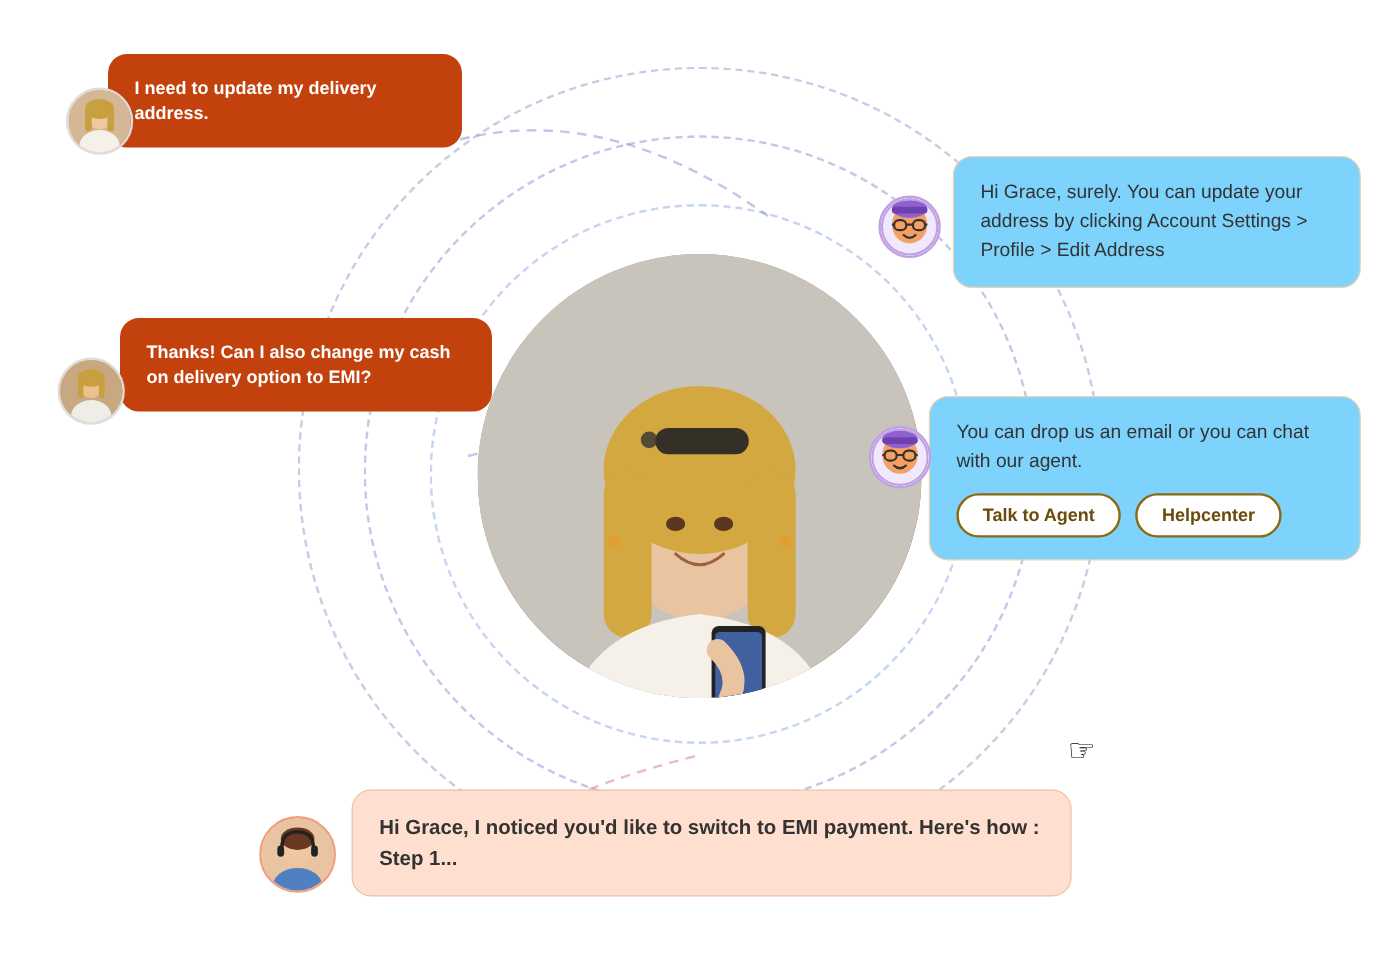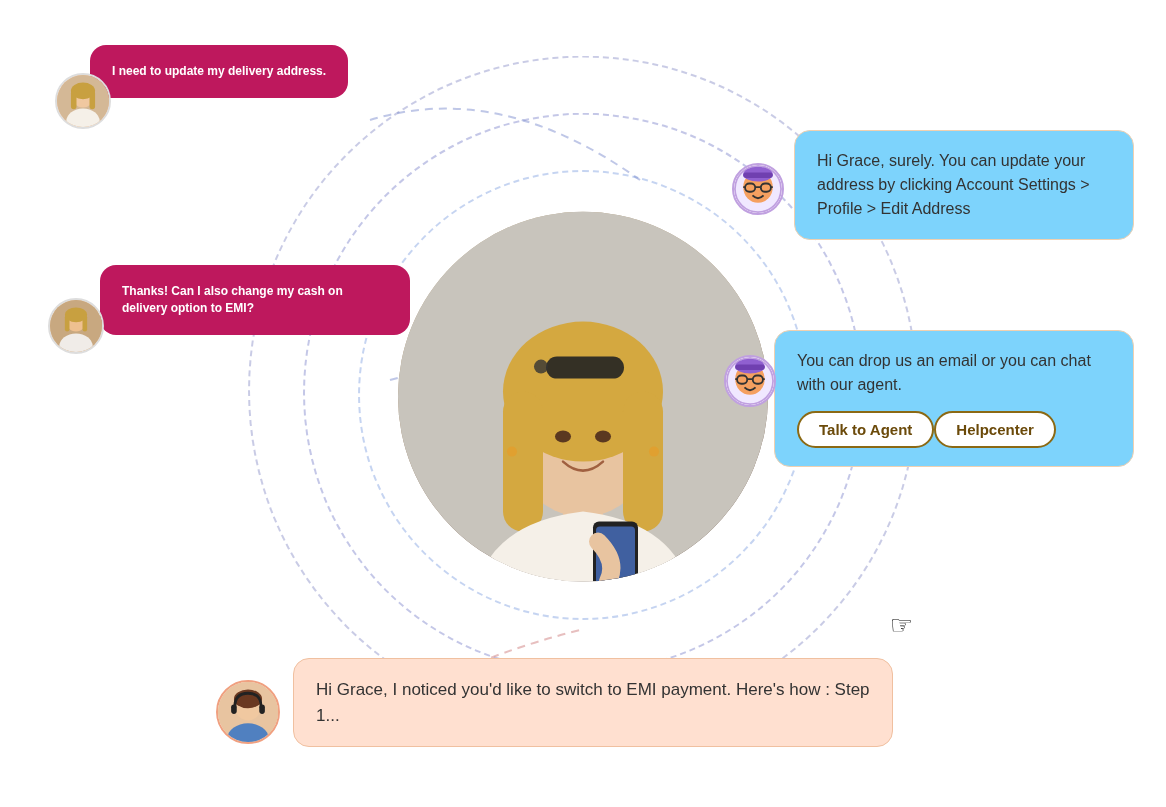--- a/index.html
+++ b/index.html
@@ -80,41 +80,41 @@
     
     .bubble {
       position: absolute;
       border-radius: 16px;
       padding: 18px 22px;
       z-index: 20;
       max-width: 300px;
     }
 
     .bubble-user {
-      background: #be185d;
+      background: #c2410c;
       color: white;
-      font-size: 12px;
+      font-size: 15px;
       font-weight: 600;
       line-height: 1.4;
     }
 
     .bubble-bot {
       background: #7dd3fc;
       color: #333;
       font-size: 16px;
       font-weight: 400;
       line-height: 1.5;
       border: 1px solid #f0d0b0;
     }
 
     .bubble-agent {
       background: #ffe0d0;
       color: #333;
       font-size: 17px;
-      font-weight: 400;
+      font-weight: 700;
       line-height: 1.5;
       border: 1px solid #f0c0a0;
     }
 
     
     .avatar {
       position: absolute;
       width: 56px;
       height: 56px;
       border-radius: 50%;
@@ -144,20 +144,21 @@
       background: white;
       display: flex;
       align-items: center;
       justify-content: center;
       font-size: 26px;
     }
 
     
     .action-buttons {
       display: flex;
+      gap: 12px;
       margin-top: 14px;
       flex-wrap: wrap;
     }
 
     .action-btn {
       border: 2px solid #8b6914;
       background: white;
       color: #6b4a0a;
       border-radius: 24px;
       padding: 8px 20px;

